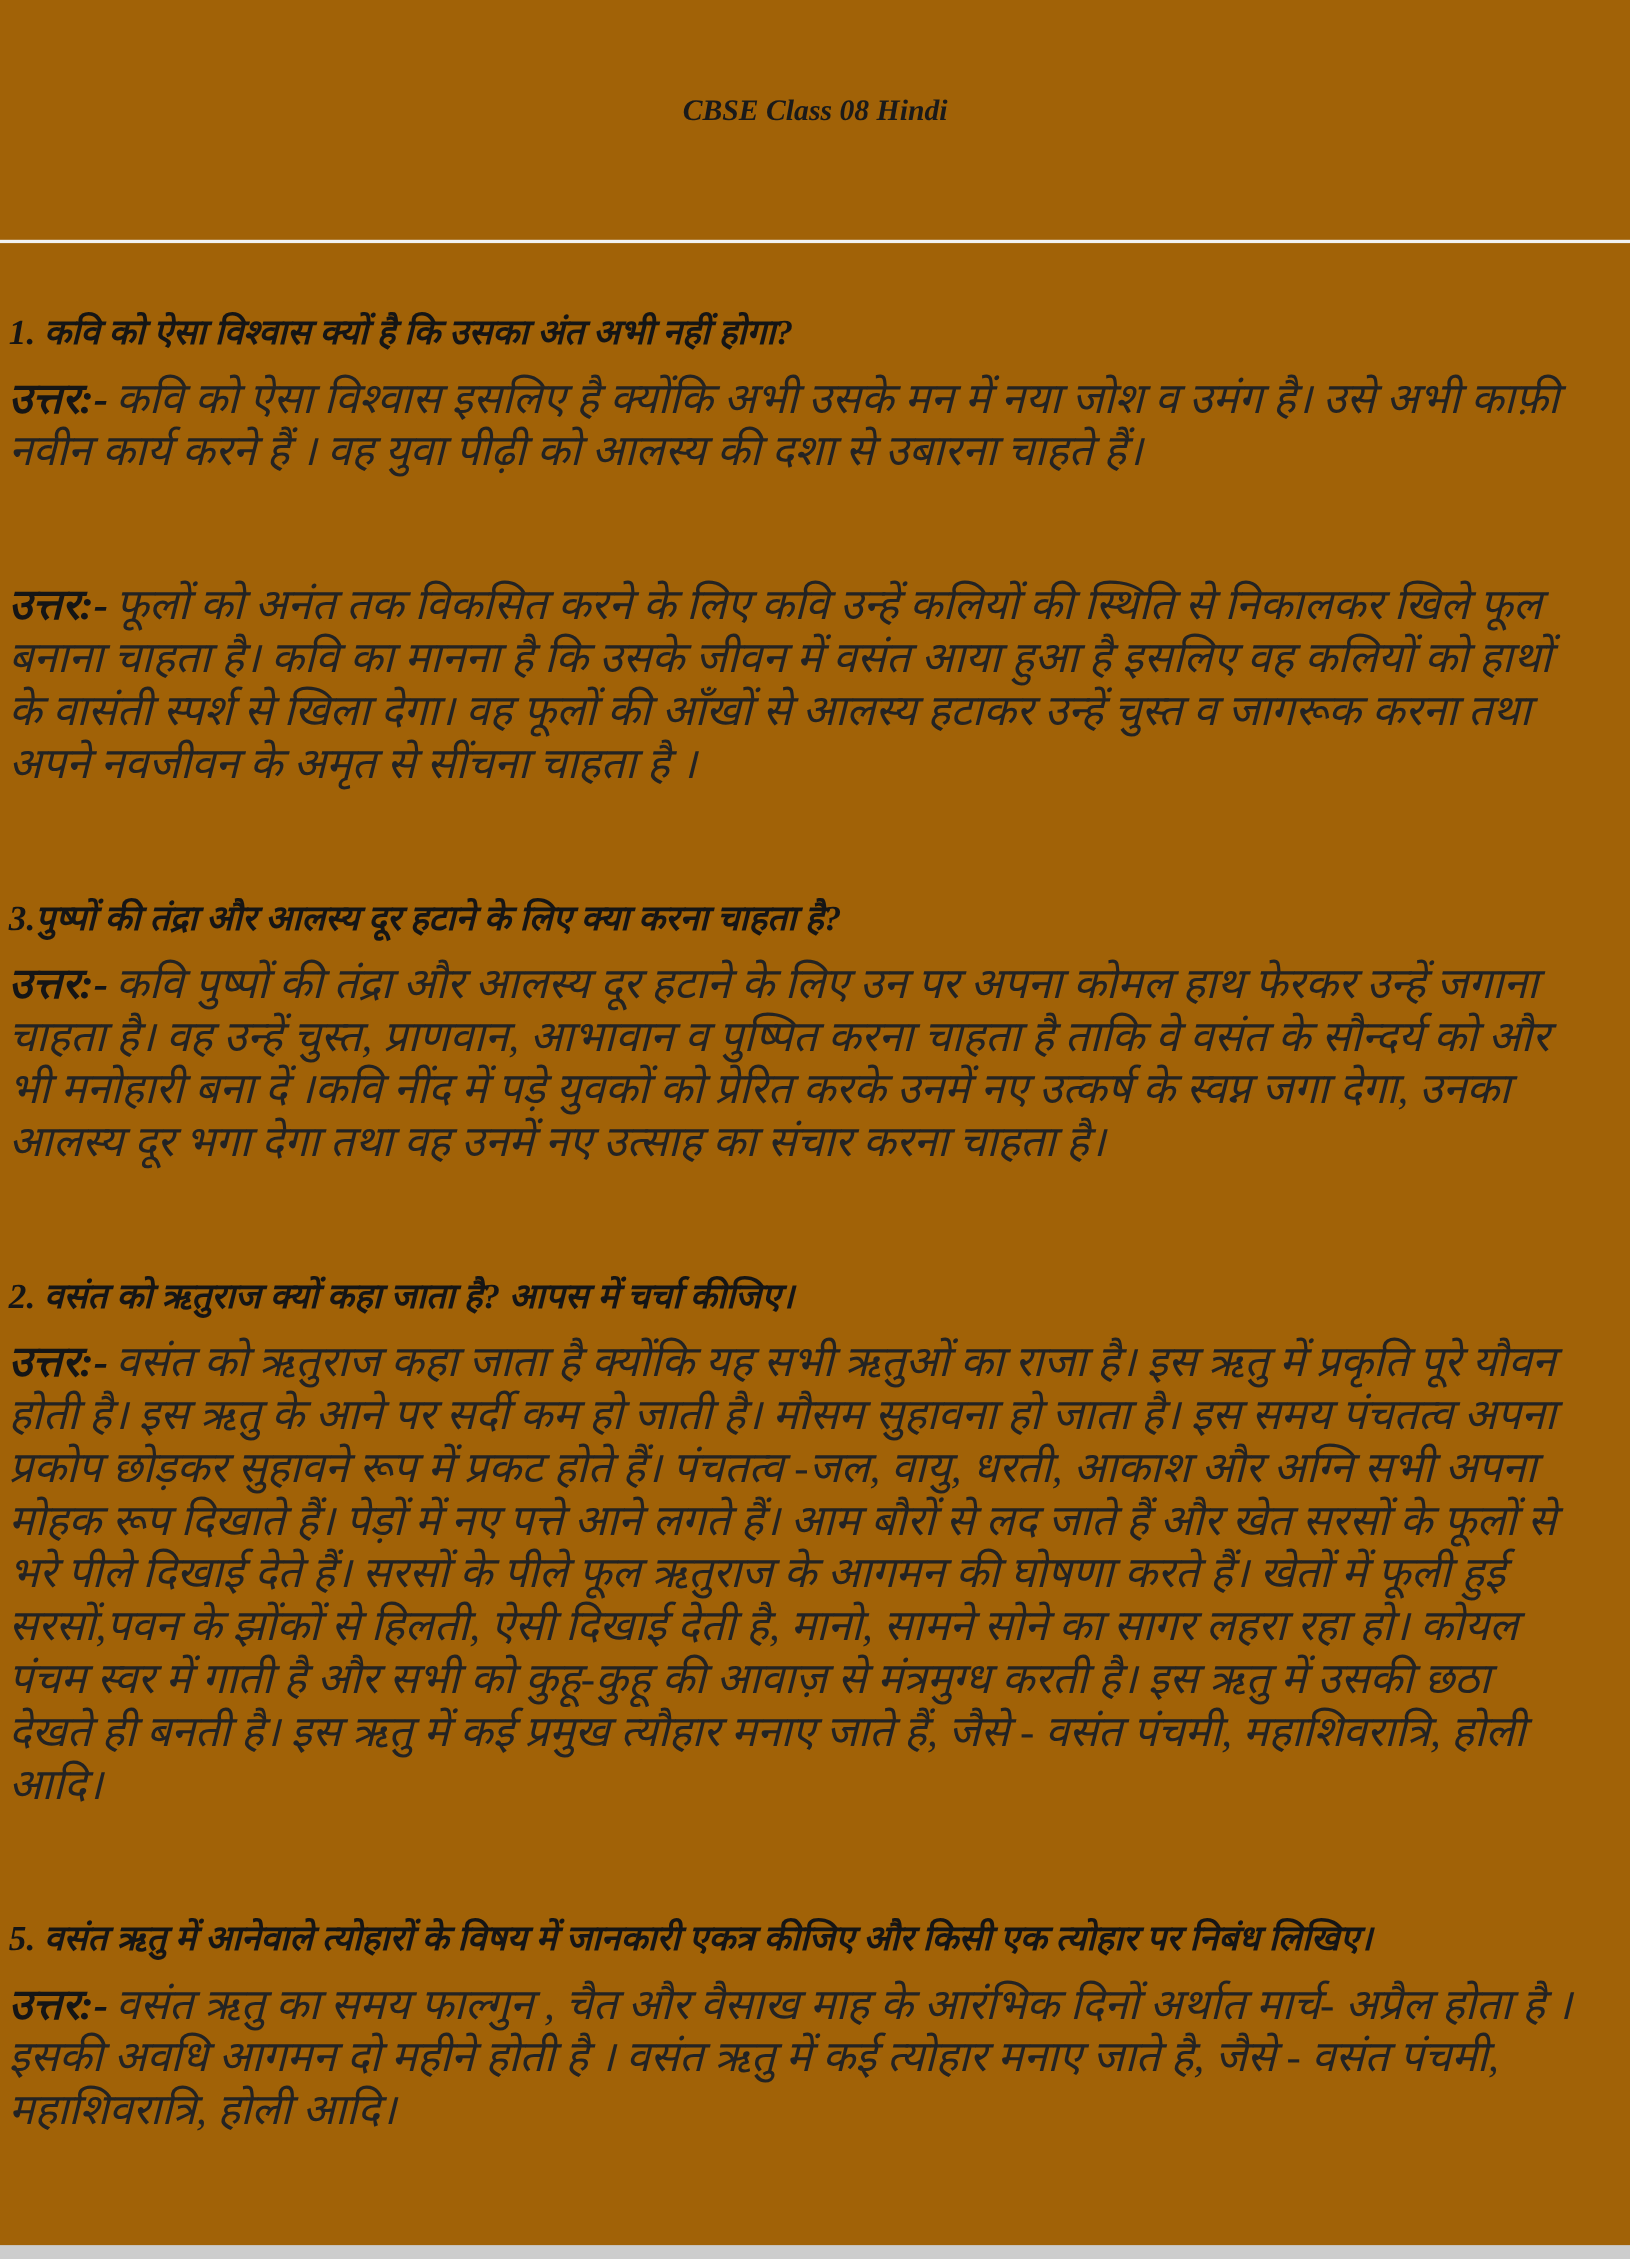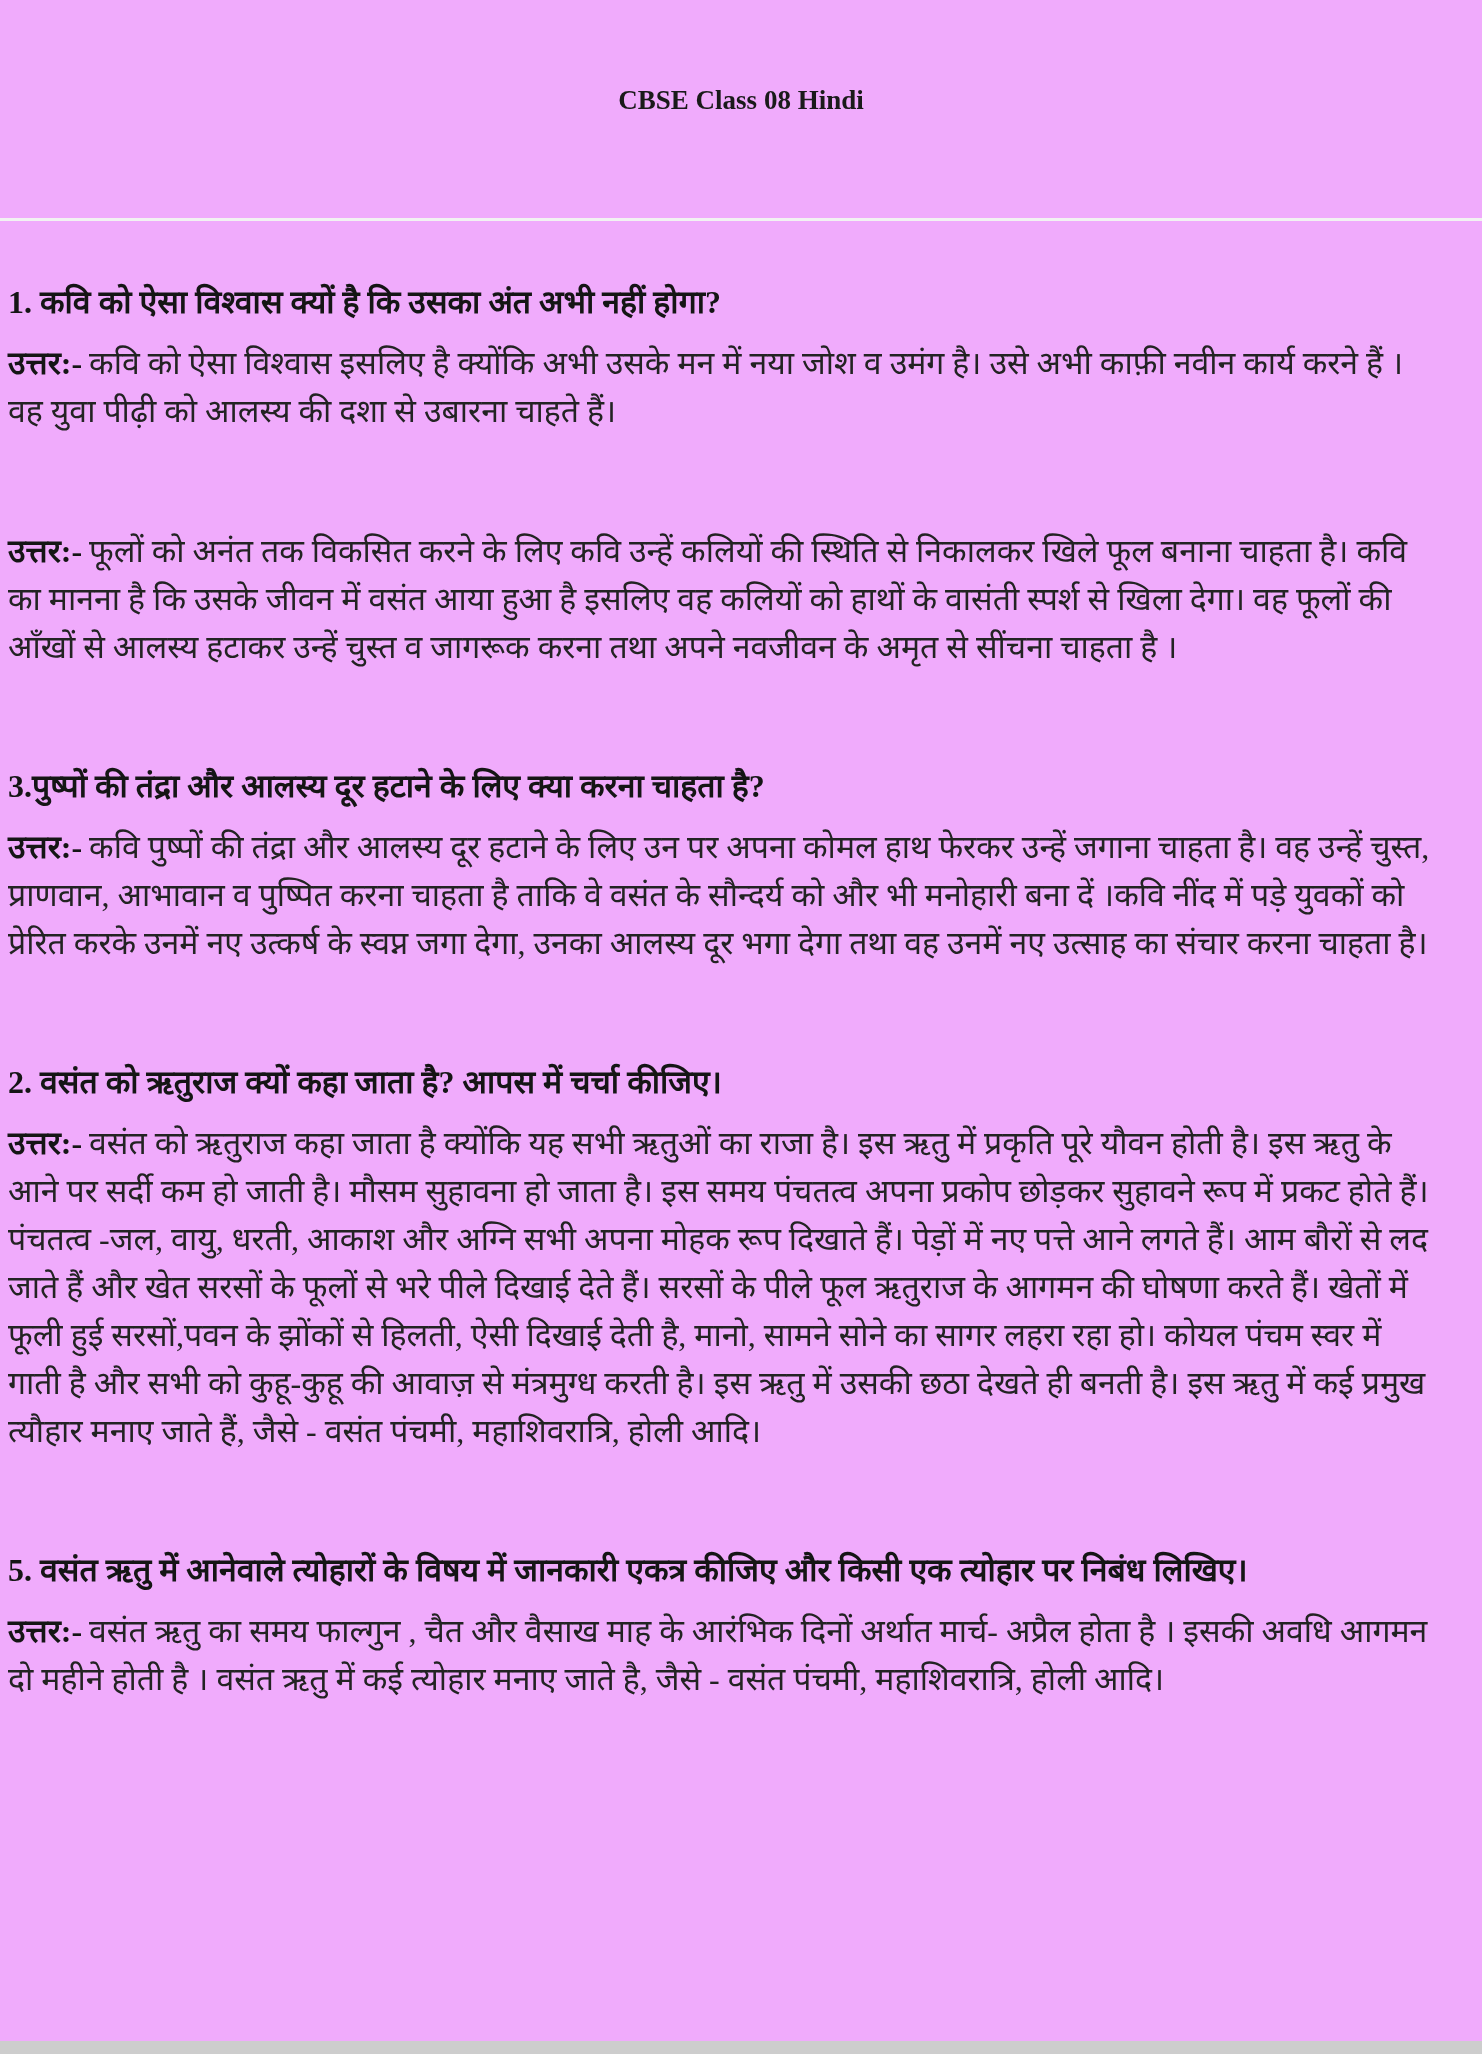--- a/index.html
+++ b/index.html
@@ -4,24 +4,25 @@
 <style>
   html, body {
     margin: 0;
     padding: 0;
     background: #ffffff;
   }
   .page {
     position: relative;
     width: 1482px;
     height: 2054px;
-    background: #f0abfc;
+    background: #a16207;
     overflow: hidden;
     font-family: "Liberation Serif", "DejaVu Sans", serif;
     color: #1f1f1f;
+    font-style: italic;
   }
   .doc-header {
     padding-top: 78px;
     text-align: center;
   }
   .doc-header .title-line {
     font-weight: bold;
     font-size: 27px;
     line-height: 45px;
     color: #1a1a1a;
@@ -44,21 +45,21 @@
   }
   .question {
     margin: 0 0 14px 0;
     font-size: 32px;
     font-weight: bold;
     line-height: 46px;
     color: #151515;
   }
   .answer {
     margin: 0;
-    font-size: 32px;
+    font-size: 39px;
     font-weight: normal;
     line-height: 48px;
     color: #232323;
   }
   .answer-label {
     font-weight: bold;
     color: #151515;
     margin-right: 7px;
   }
   .bottom-bar {

